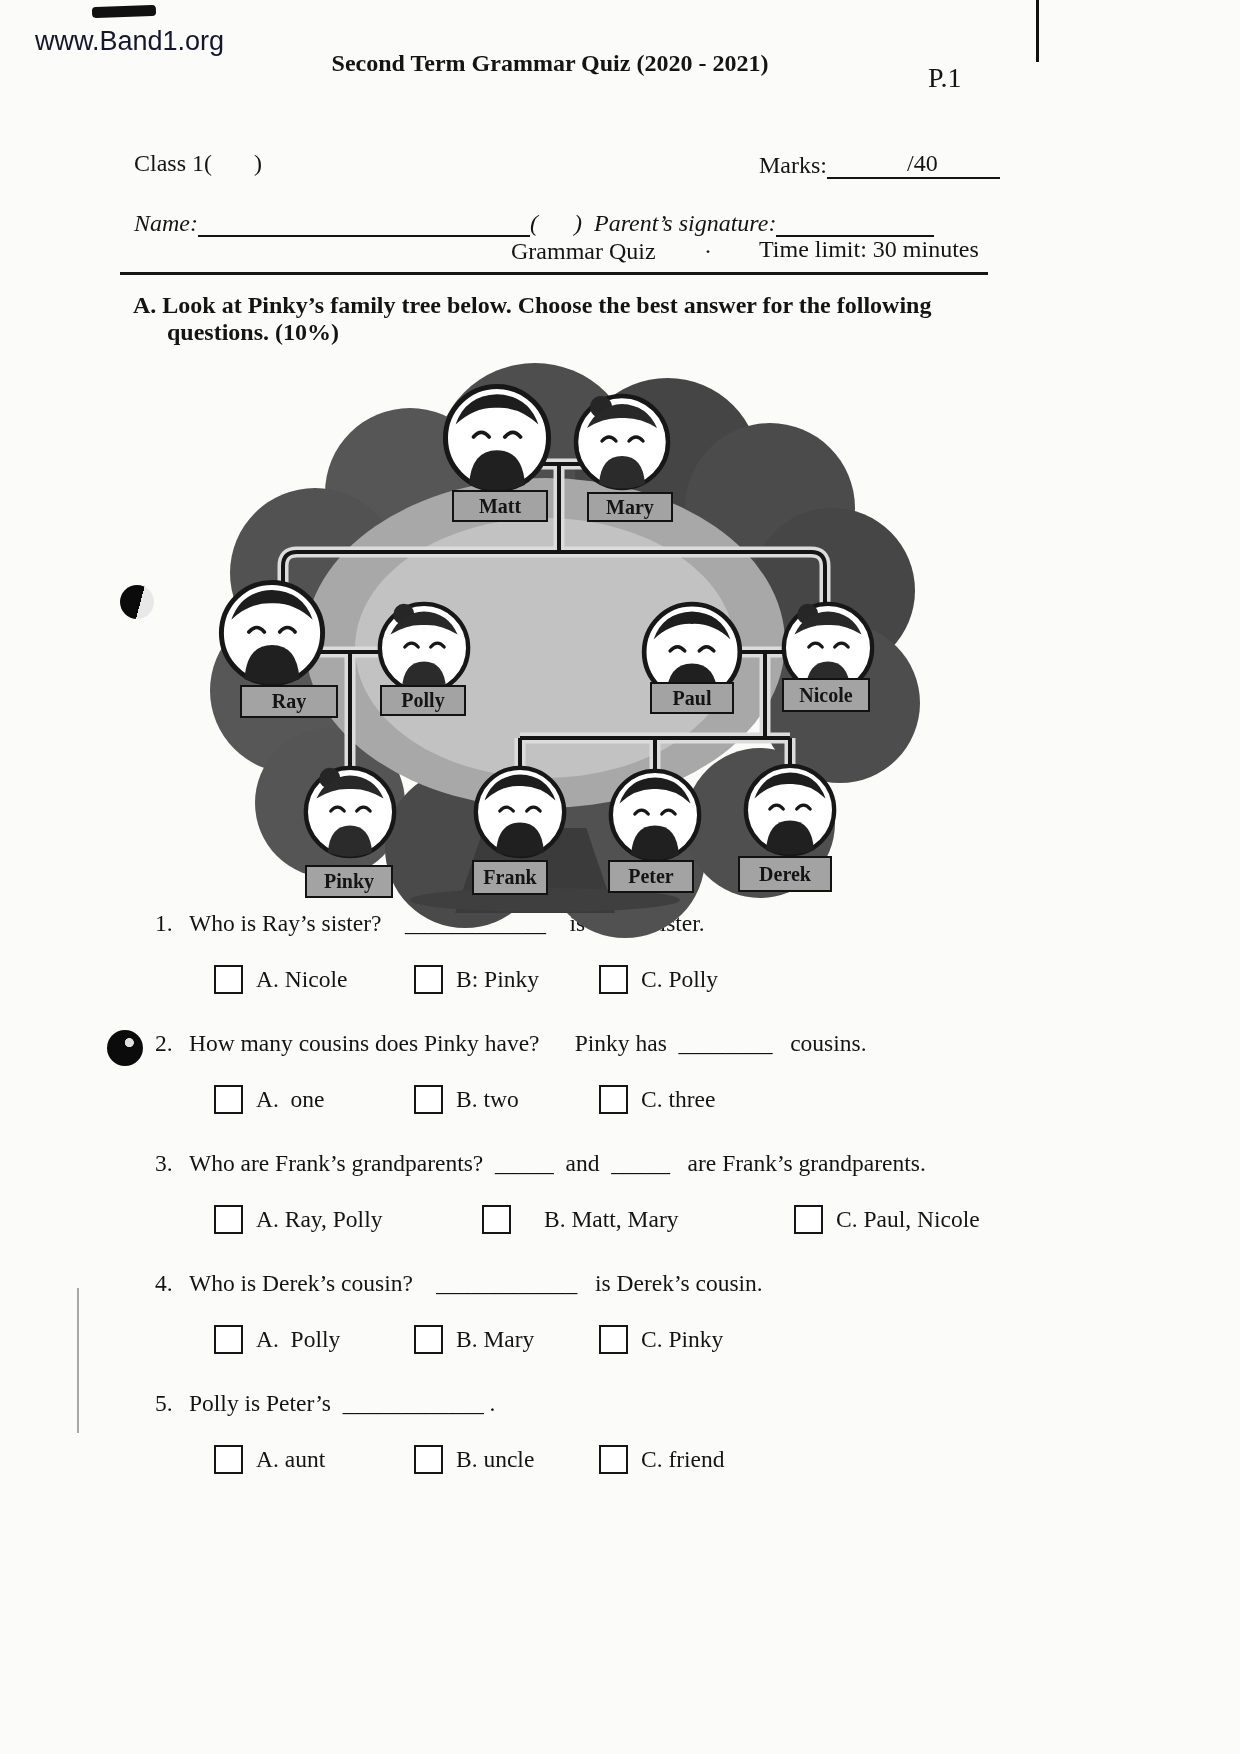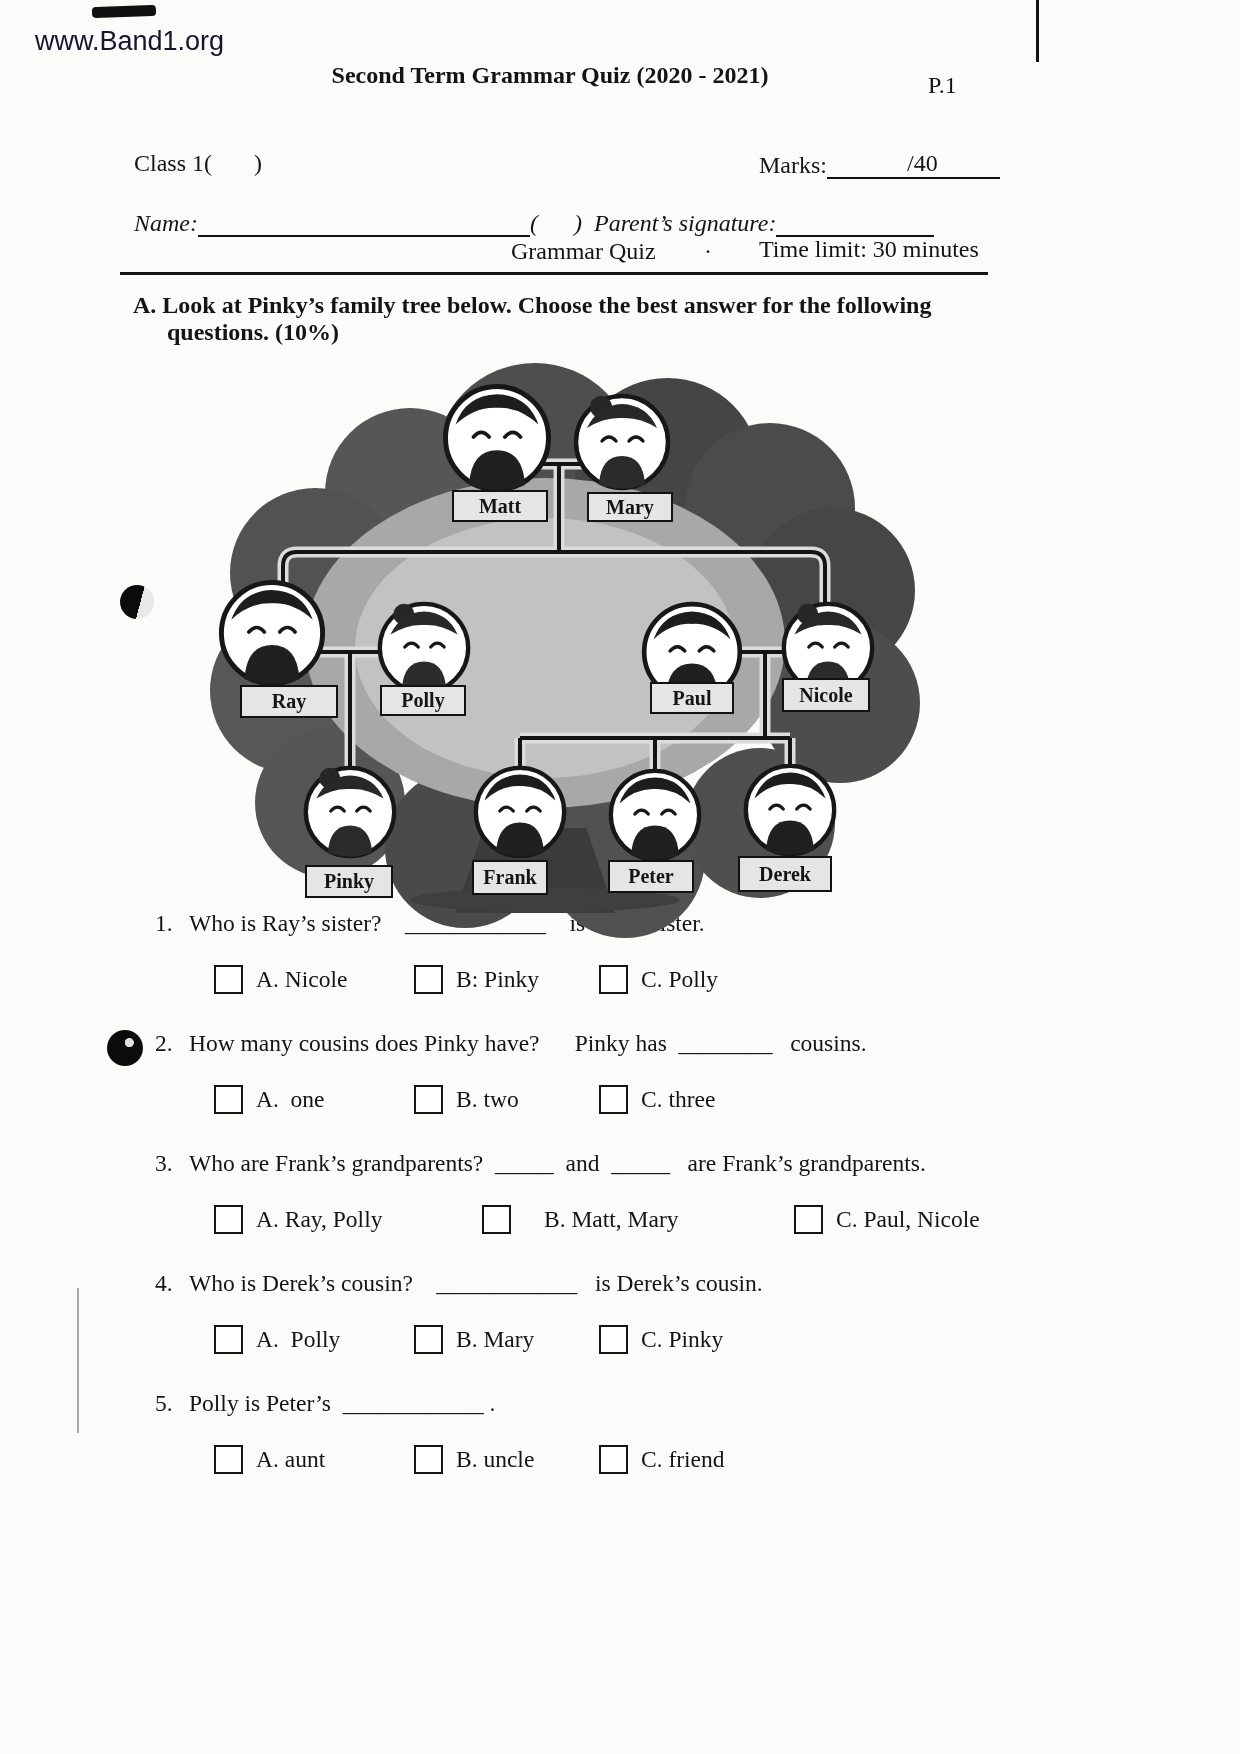--- a/index.html
+++ b/index.html
@@ -19,42 +19,42 @@
   .right-edge-line { position:absolute; left:1036px; top:0; width:3px; height:62px; background:#111; }
   .hole-punch-1 { position:absolute; left:120px; top:585px; width:34px; height:34px; border-radius:50%;
     background:linear-gradient(105deg,#0b0b0b 58%,#e8e8e8 58%); }
   .hole-punch-2 { position:absolute; left:107px; top:1030px; width:36px; height:36px; border-radius:50%;
     background:radial-gradient(circle at 62% 35%, #e0e0e0 0 13%, #0b0b0b 15%); }
   .faint-left-line { position:absolute; left:77px; top:1288px; width:2px; height:145px; background:#a9a9a9; }
 
   
   .title-wrap { position:absolute; left:280px; top:46px; width:540px; text-align:center; }
   .doc-title { font-size:24px; font-weight:bold; text-decoration:underline; text-decoration-thickness:2px; text-underline-offset:4px; }
-  .doc-subtitle { margin-top:16px; font-size:24px; font-weight:bold; }
-  .page-num { position:absolute; left:928px; top:72px; font-size:24px; }
+  .doc-subtitle { margin-top:4px; font-size:24px; font-weight:bold; }
+  .page-num { position:absolute; left:928px; top:62px; font-size:28px; }
 
   .row { position:absolute; font-size:24px; white-space:pre; display:flex; align-items:flex-end;margin-left:14px; }
   .blank { display:inline-block; border-bottom:2.5px solid #131313; height:27px; }
   .scoreline { display:inline-flex; border-bottom:2.5px solid #131313; height:29px; align-items:flex-end; }
   .scoreline .sp { display:inline-block; }
   .divider { position:absolute; left:120px; top:272px; width:868px; height:3px; background:#161616; }
 
   .section-heading { position:absolute; left:133px; top:292px; width:866px; font-size:24px; font-weight:bold; }
   .section-heading p { padding-left:34px; text-indent:-34px; }
 
   
   .tree { position:absolute; left:185px; top:368px; width:720px; height:545px; }
   .blob { position:absolute; border-radius:50%; z-index:1; }
   .trunk { position:absolute; left:270px; top:460px; width:160px; height:85px; background:#3b3b3b; z-index:2;
     clip-path:polygon(18% 0, 82% 0, 100% 100%, 0% 100%); }
   .base-shadow { position:absolute; left:225px; top:520px; width:270px; height:24px; background:#3f3f3f; border-radius:50%; z-index:2; }
   .tree-lines { position:absolute; left:0; top:0; z-index:3; }
   .face { position:absolute; z-index:4; }
   .face svg { width:100%; height:100%; display:block; }
-  .name-tag { position:absolute; z-index:5; background:#e5e5e5; border:2.5px solid #121212;
+  .name-tag { position:absolute; z-index:5; background:#a3a3a3; border:2.5px solid #121212;
     display:flex; align-items:center; justify-content:center;
     font-size:20px; font-weight:bold; }
 
   
   .questions { position:absolute; left:155px; top:908px; width:960px; font-size:23.5px; }
   .q { margin-bottom:34px; }
   .q-line { display:flex; white-space:pre-wrap; line-height:31px; }
   .q-num { width:34px; flex:none; }
   .opts { display:flex; margin-top:26px; padding-left:36px; align-items:center; }
   .opt { display:flex; align-items:center; flex:none;padding-left:23px; }

